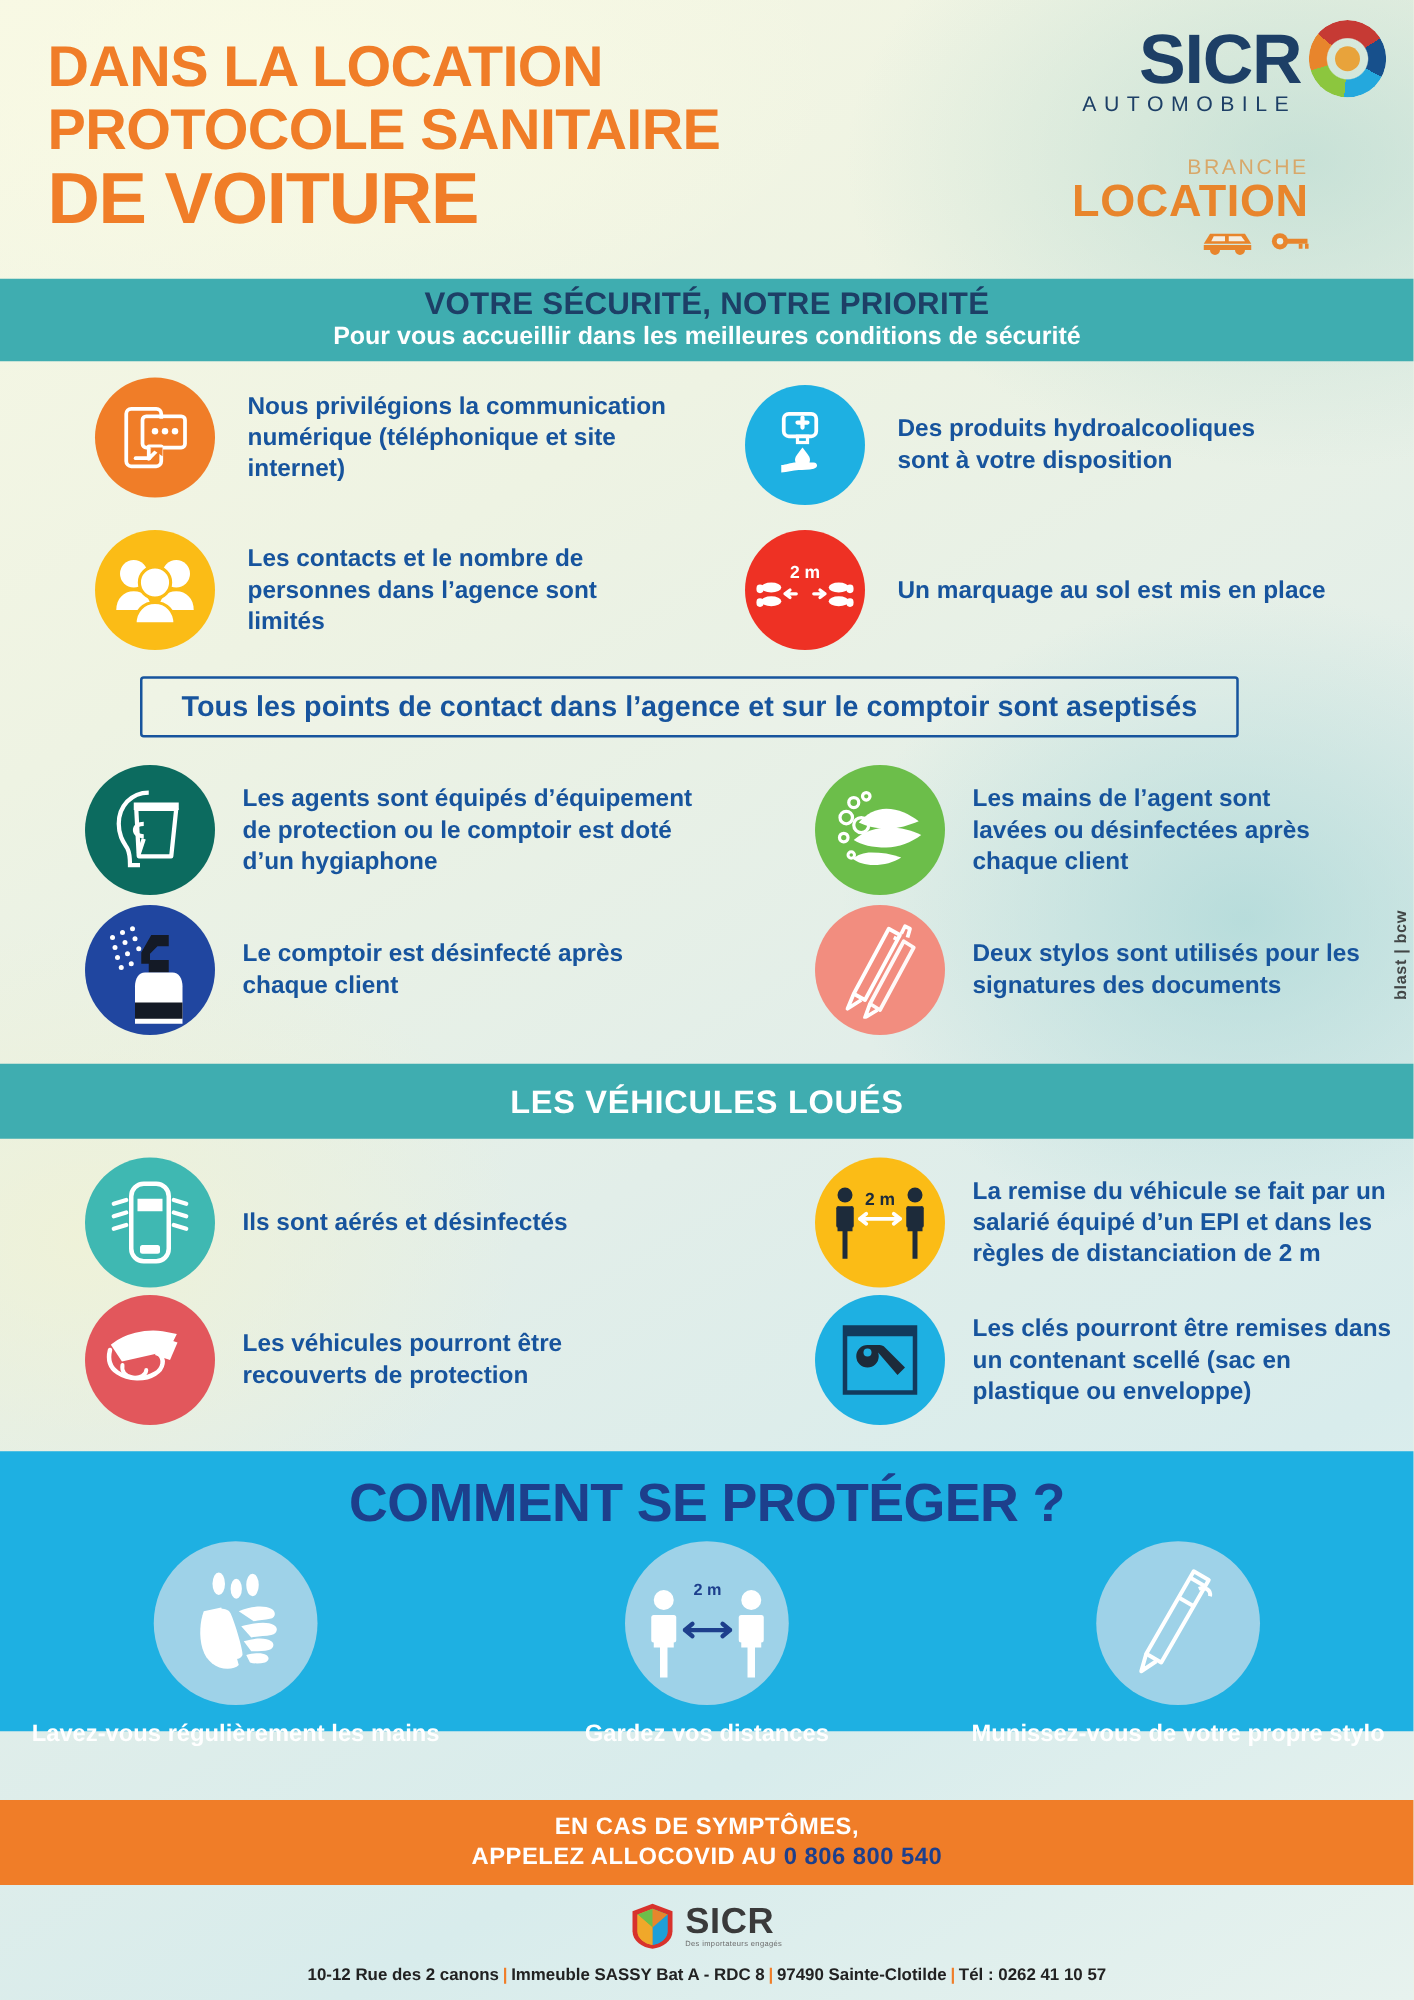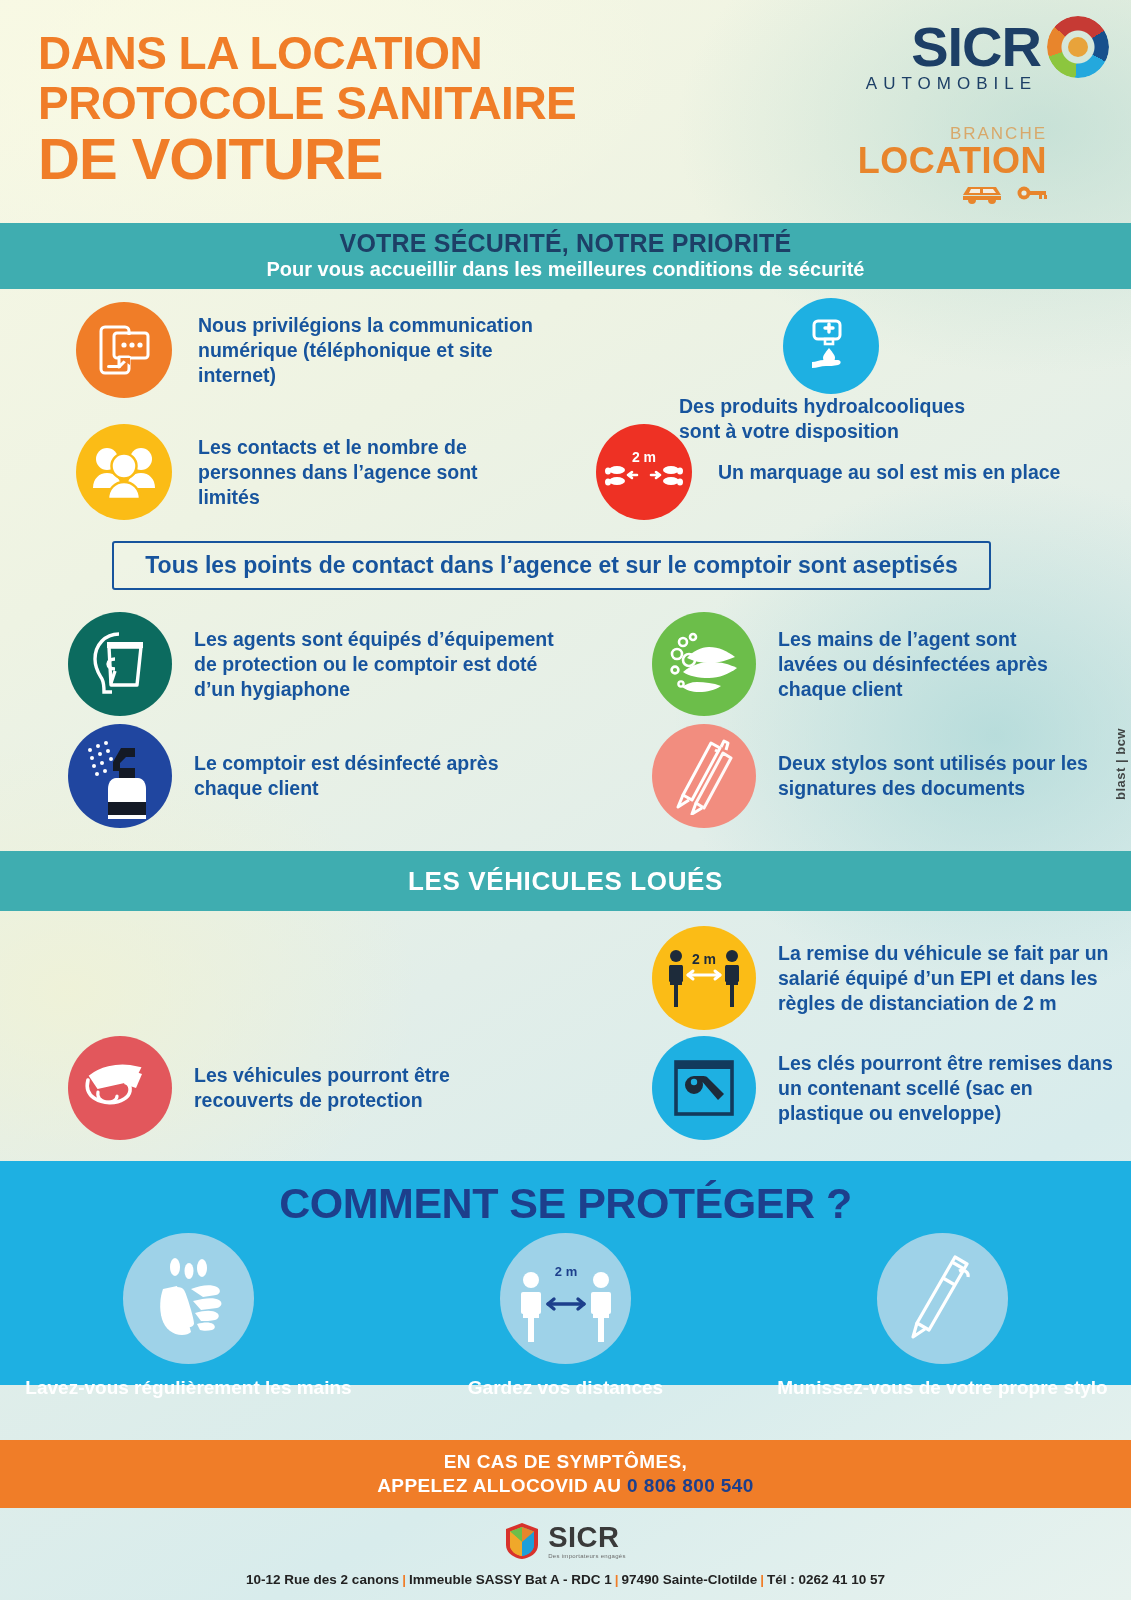--- a/index.html
+++ b/index.html
@@ -161,21 +161,21 @@
         <path d="M24 36 l0 10 l10 -10 z" fill="#f07d28" stroke="#fff" stroke-width="3" stroke-linejoin="round"></path>
         <path d="M25 37 h10 v7 z" fill="#f07d28"></path>
         <circle cx="29" cy="24" r="2.6" fill="#fff"></circle>
           <circle cx="37" cy="24" r="2.6" fill="#fff"></circle>
           <circle cx="45" cy="24" r="2.6" fill="#fff"></circle>
       </svg>
     </div>
     <div class="txt" style="margin-left:26px;width:340px;">Nous privilégions la communication numérique (téléphonique et site internet)</div>
   </div>
 
-  <div class="item" style="left:596px;top:298px;width:470px;flex-direction:column;">
+  <div class="item" style="left:596px;top:308px;width:470px;">
     <div class="ic" style="width:96px;height:96px;background:#1eb0e2;">
       <svg width="62" height="62" viewBox="0 0 62 62">
         <rect x="14" y="6" width="26" height="18" rx="4" fill="none" stroke="#fff" stroke-width="3"></rect>
         <path d="M25 13h8M29 9v8" stroke="#fff" stroke-width="3.4" stroke-linecap="round"></path>
         <rect x="25" y="24" width="8" height="5" fill="none" stroke="#fff" stroke-width="2.6"></rect>
         <path d="M29 33c-4 5-6 7.5-6 10a6 6 0 0 0 12 0c0-2.5-2-5-6-10z" fill="#fff"></path>
         <path d="M12 47c4 0 7-2 12-2h14c3 0 4 4 0 5-4 1-9 1-12 1-5 0-9 2-14 2z" fill="#fff"></path>
       </svg>
     </div>
     <div class="txt" style="margin-left:26px;width:330px;">Des produits hydroalcooliques sont à votre disposition</div>
@@ -290,20 +290,32 @@
     </div>
     <div class="txt" style="margin-left:22px;width:330px;">Deux stylos sont utilisés pour les signatures des documents</div>
   </div>
 
   <div class="watermark">blast | bcw</div>
 
   <div class="band-teal" style="top:851px;height:60px;display:flex;align-items:center;justify-content:center;">
     <div class="band-title">LES VÉHICULES LOUÉS</div>
   </div>
 
+  <div class="item" style="left:68px;top:926px;width:520px;">
+    <div class="ic" style="width:104px;height:104px;background:#3fb8b2;">
+      <svg width="72" height="72" viewBox="0 0 72 72">
+        <rect x="21" y="5" width="30" height="62" rx="10" fill="none" stroke="#fff" stroke-width="3.6"></rect>
+        <path d="M26 17h20v10H26z" fill="#fff"></path>
+        <rect x="28" y="54" width="16" height="7" rx="2" fill="#fff"></rect>
+        <path d="M17 18l-10 3M17 28l-10 3M17 38l-10 3" stroke="#fff" stroke-width="3.4" stroke-linecap="round"></path>
+        <path d="M55 18l10 3M55 28l10 3M55 38l10 3" stroke="#fff" stroke-width="3.4" stroke-linecap="round"></path>
+      </svg>
+    </div>
+    <div class="txt" style="margin-left:22px;width:340px;">Ils sont aérés et désinfectés</div>
+  </div>
 
   <div class="item" style="left:652px;top:926px;width:480px;">
     <div class="ic" style="width:104px;height:104px;background:#fbbc16;">
       <svg width="82" height="68" viewBox="0 0 82 68">
         <text x="41" y="20" text-anchor="middle" fill="#1d2b3a" font-size="14" font-weight="bold" font-family="Liberation Sans, sans-serif">2 m</text>
         <g fill="#1d2b3a">
           <circle cx="13" cy="12" r="6"></circle>
           <path d="M7 21h12v20h-4v22h-4V41H7z"></path>
           <rect x="6" y="21" width="3" height="17" rx="1.5"></rect>
             <rect x="17" y="21" width="3" height="17" rx="1.5"></rect>
@@ -422,17 +434,17 @@
         <path d="M17 20l12-10.5V23c0 6-6 10-12 11z" fill="#1e9fd8"></path>
         <path d="M17 20L5 9.5V23c0 6 6 10 12 11z" fill="#f0a82a"></path>
         <path d="M17 5l12 4.5L17 20z" fill="#e8852c"></path>
       </svg>
       <div>
         <div class="bw">SICR</div>
         <div class="btag">Des importateurs engagés</div>
       </div>
     </div>
     <div class="baddr">
-      <span>10-12 Rue des 2 canons</span><i>|</i><span>Immeuble SASSY Bat A - RDC 1</span><i>|</i><span>97490 Sainte-Clotilde</span><i>|</i><span>Tél : 0262 41 10 57</span>
+      <span>10-12 Rue des 2 canons</span><i>|</i><span>Immeuble SASSY Bat A - RDC 8</span><i>|</i><span>97490 Sainte-Clotilde</span><i>|</i><span>Tél : 0262 41 10 57</span>
     </div>
   </div>
 
 </div>
 
 </body></html>

